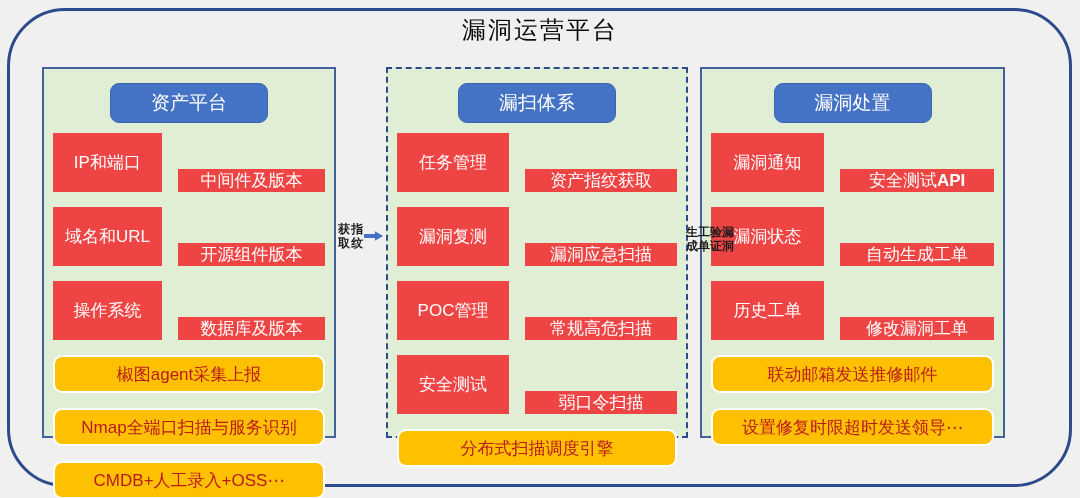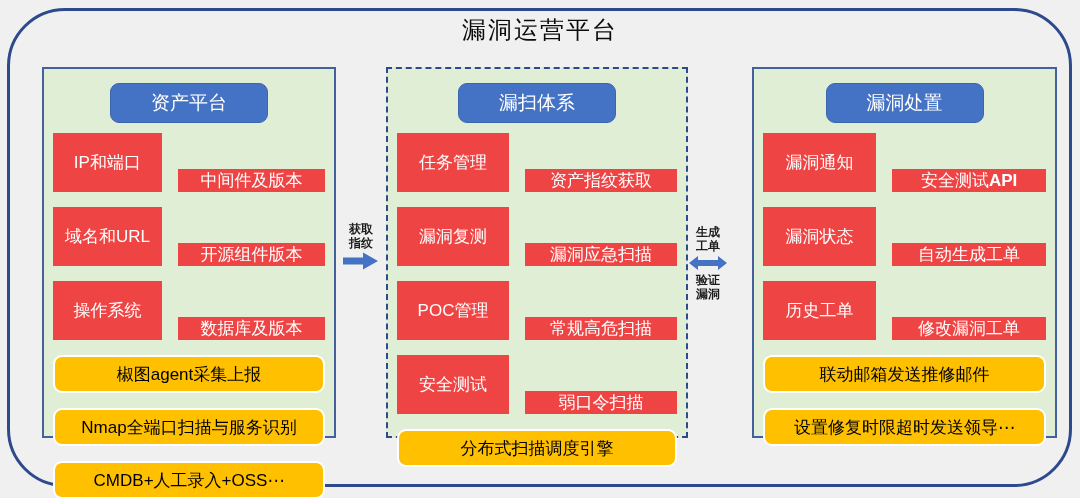--- a/index.html
+++ b/index.html
@@ -19,52 +19,52 @@
   }
   .panel{
     position:absolute;top:67px;height:371px;box-sizing:border-box;
     background:#e1eed6;padding:14px 9px 0 9px;
     display:flex;flex-direction:column;
   }
   .panel.solid{border:2px solid #44619d;}
   .panel.dashed{border:2px dashed #2c4a8c;}
   #panel-asset{left:42px;width:294px;}
   #panel-scan{left:386px;width:302px;}
-  #panel-dispose{left:752px;width:305px;}
+  #panel-dispose{left:700px;width:305px;}
   .panel-header{
     flex:0 0 38px;width:156px;margin:0 auto 10px auto;
     background:#4472c4;border:1px solid #3a66b0;border-radius:9px;
     color:#fff;font-size:19px;font-weight:500;
     display:flex;align-items:center;justify-content:center;
   }
   .grid-row{flex:0 0 38px;display:flex;gap:16px;margin-bottom:15px;}
   .cell{
     background:#ef4444;color:#fff;font-size:17px;font-weight:500;
     display:flex;align-items:center;justify-content:center;
     white-space:nowrap;
   }
   .c1{flex:0 0 40%;}
   .c2{flex:1 1 auto;margin-top:36px;}
   .bar{
     flex:0 0 38px;box-sizing:border-box;margin-bottom:15px;
     background:#ffc000;border:2px solid #ffffff;border-radius:9px;
-    color:#000000;font-size:17px;font-weight:500;
+    color:#b91c1c;font-size:17px;font-weight:500;
     display:flex;align-items:center;justify-content:center;
     white-space:pre;
   }
   .bold-part{font-weight:800;text-align:right;}
   .squiggle{
     text-decoration:underline;
     text-decoration-style:wavy;
     text-decoration-color:#e23b2e;
     text-decoration-thickness:1px;
     text-underline-offset:3px;
   }
   .connector{
-    position:absolute;display:flex;flex-direction:column;align-items:center;
+    position:absolute;display:flex;flex-direction:row;align-items:center;
     font-size:12px;line-height:14px;font-weight:600;color:#1c1c1c;
   }
   #conn-fingerprint{left:338px;top:222px;width:46px;}
   #conn-workorder{left:686px;top:225px;width:44px;}
   .connector svg{margin:2px 0;}
 </style>
 </head>
 <body>
 
 <div class="outer"></div>

